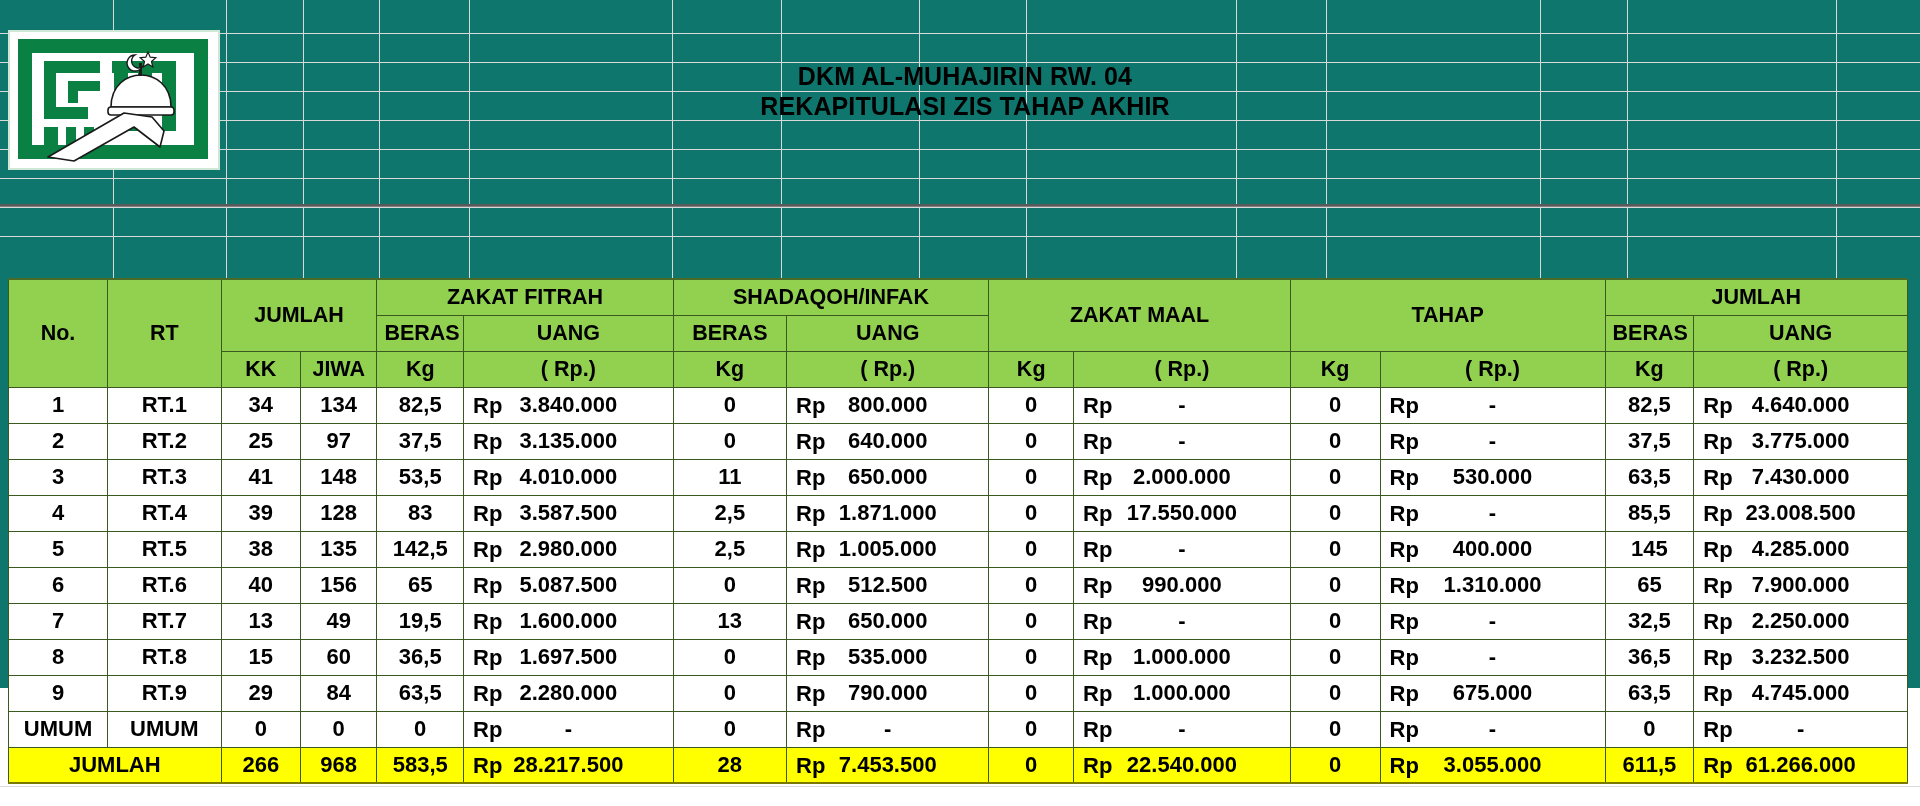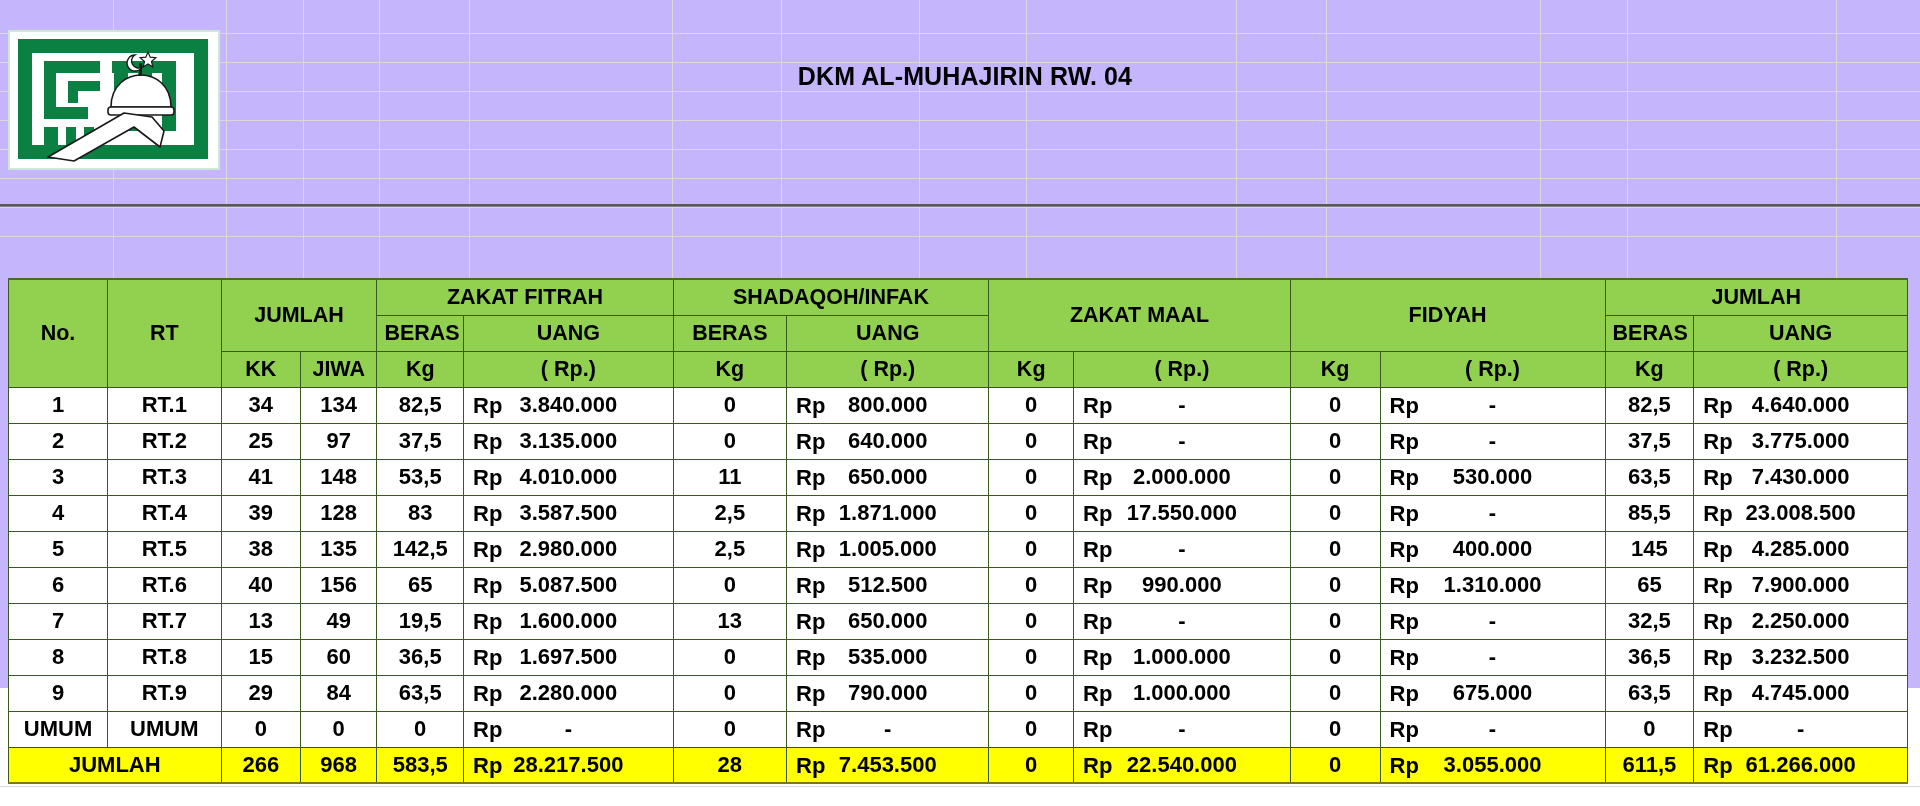--- a/index.html
+++ b/index.html
@@ -6,21 +6,21 @@
   html, body {
     margin: 0; padding: 0;
     width: 1920px; height: 806px;
     background: #ffffff;
     font-family: "Liberation Sans", sans-serif;
     overflow: hidden;
   }
   #sheet {
     position: relative;
     width: 1920px; height: 688px;
-    background: #c4b5fd;
+    background: #0f766e;
   }
 
   
   .grid-layer {
     position: absolute; inset: 0;
     pointer-events: none;
   }
   .grid-v {
     position: absolute; top: 0; bottom: 0; width: 1px;
     background: #d9d9d9;
@@ -209,20 +209,21 @@
           <path d="M121 20 a8 8 0 1 0 7 12 a6.2 6.2 0 1 1 -7 -12 z" fill="#ffffff" stroke="#1a1a1a" stroke-width="1.4"></path>
           <path d="M134 17 l2.2 5.2 5.6 .5 -4.3 3.8 1.3 5.5 -4.8 -3 -4.8 3 1.3 -5.5 -4.3 -3.8 5.6 -.5 z" fill="#ffffff" stroke="#1a1a1a" stroke-width="1.2"></path>
         </g>
 
         <path d="M34 122 L110 78 L138 82 L150 96 L146 112 L120 92 L60 126 Z" fill="#ffffff" stroke="#1a1a1a" stroke-width="1.6" stroke-linejoin="round"></path>
       </svg>
     </div>
 
     <div class="titles">
       <div class="line">DKM AL-MUHAJIRIN RW. 04</div>
+      <div class="line">REKAPITULASI ZIS TAHAP AKHIR</div>
     </div>
 
 
     <div class="rule-thick"></div>
   </div>
 
   <div class="tbl-wrap">
     <table class="rekap">
       <colgroup>
         <col class="c-no">
@@ -241,21 +242,21 @@
           <col class="c-jmrp">
       </colgroup>
       <thead>
         <tr>
           <th rowspan="3">No.</th>
           <th rowspan="3">RT</th>
           <th colspan="2" rowspan="2">JUMLAH</th>
           <th colspan="2">ZAKAT FITRAH</th>
           <th colspan="2">SHADAQOH/INFAK</th>
           <th colspan="2" rowspan="2">ZAKAT MAAL</th>
-          <th colspan="2" rowspan="2">FIDYAH</th>
+          <th colspan="2" rowspan="2">TAHAP</th>
           <th colspan="2">JUMLAH</th>
         </tr>
         <tr>
           <th>BERAS</th>
           <th>UANG</th>
           <th>BERAS</th>
           <th>UANG</th>
           <th>BERAS</th>
           <th>UANG</th>
         </tr>

